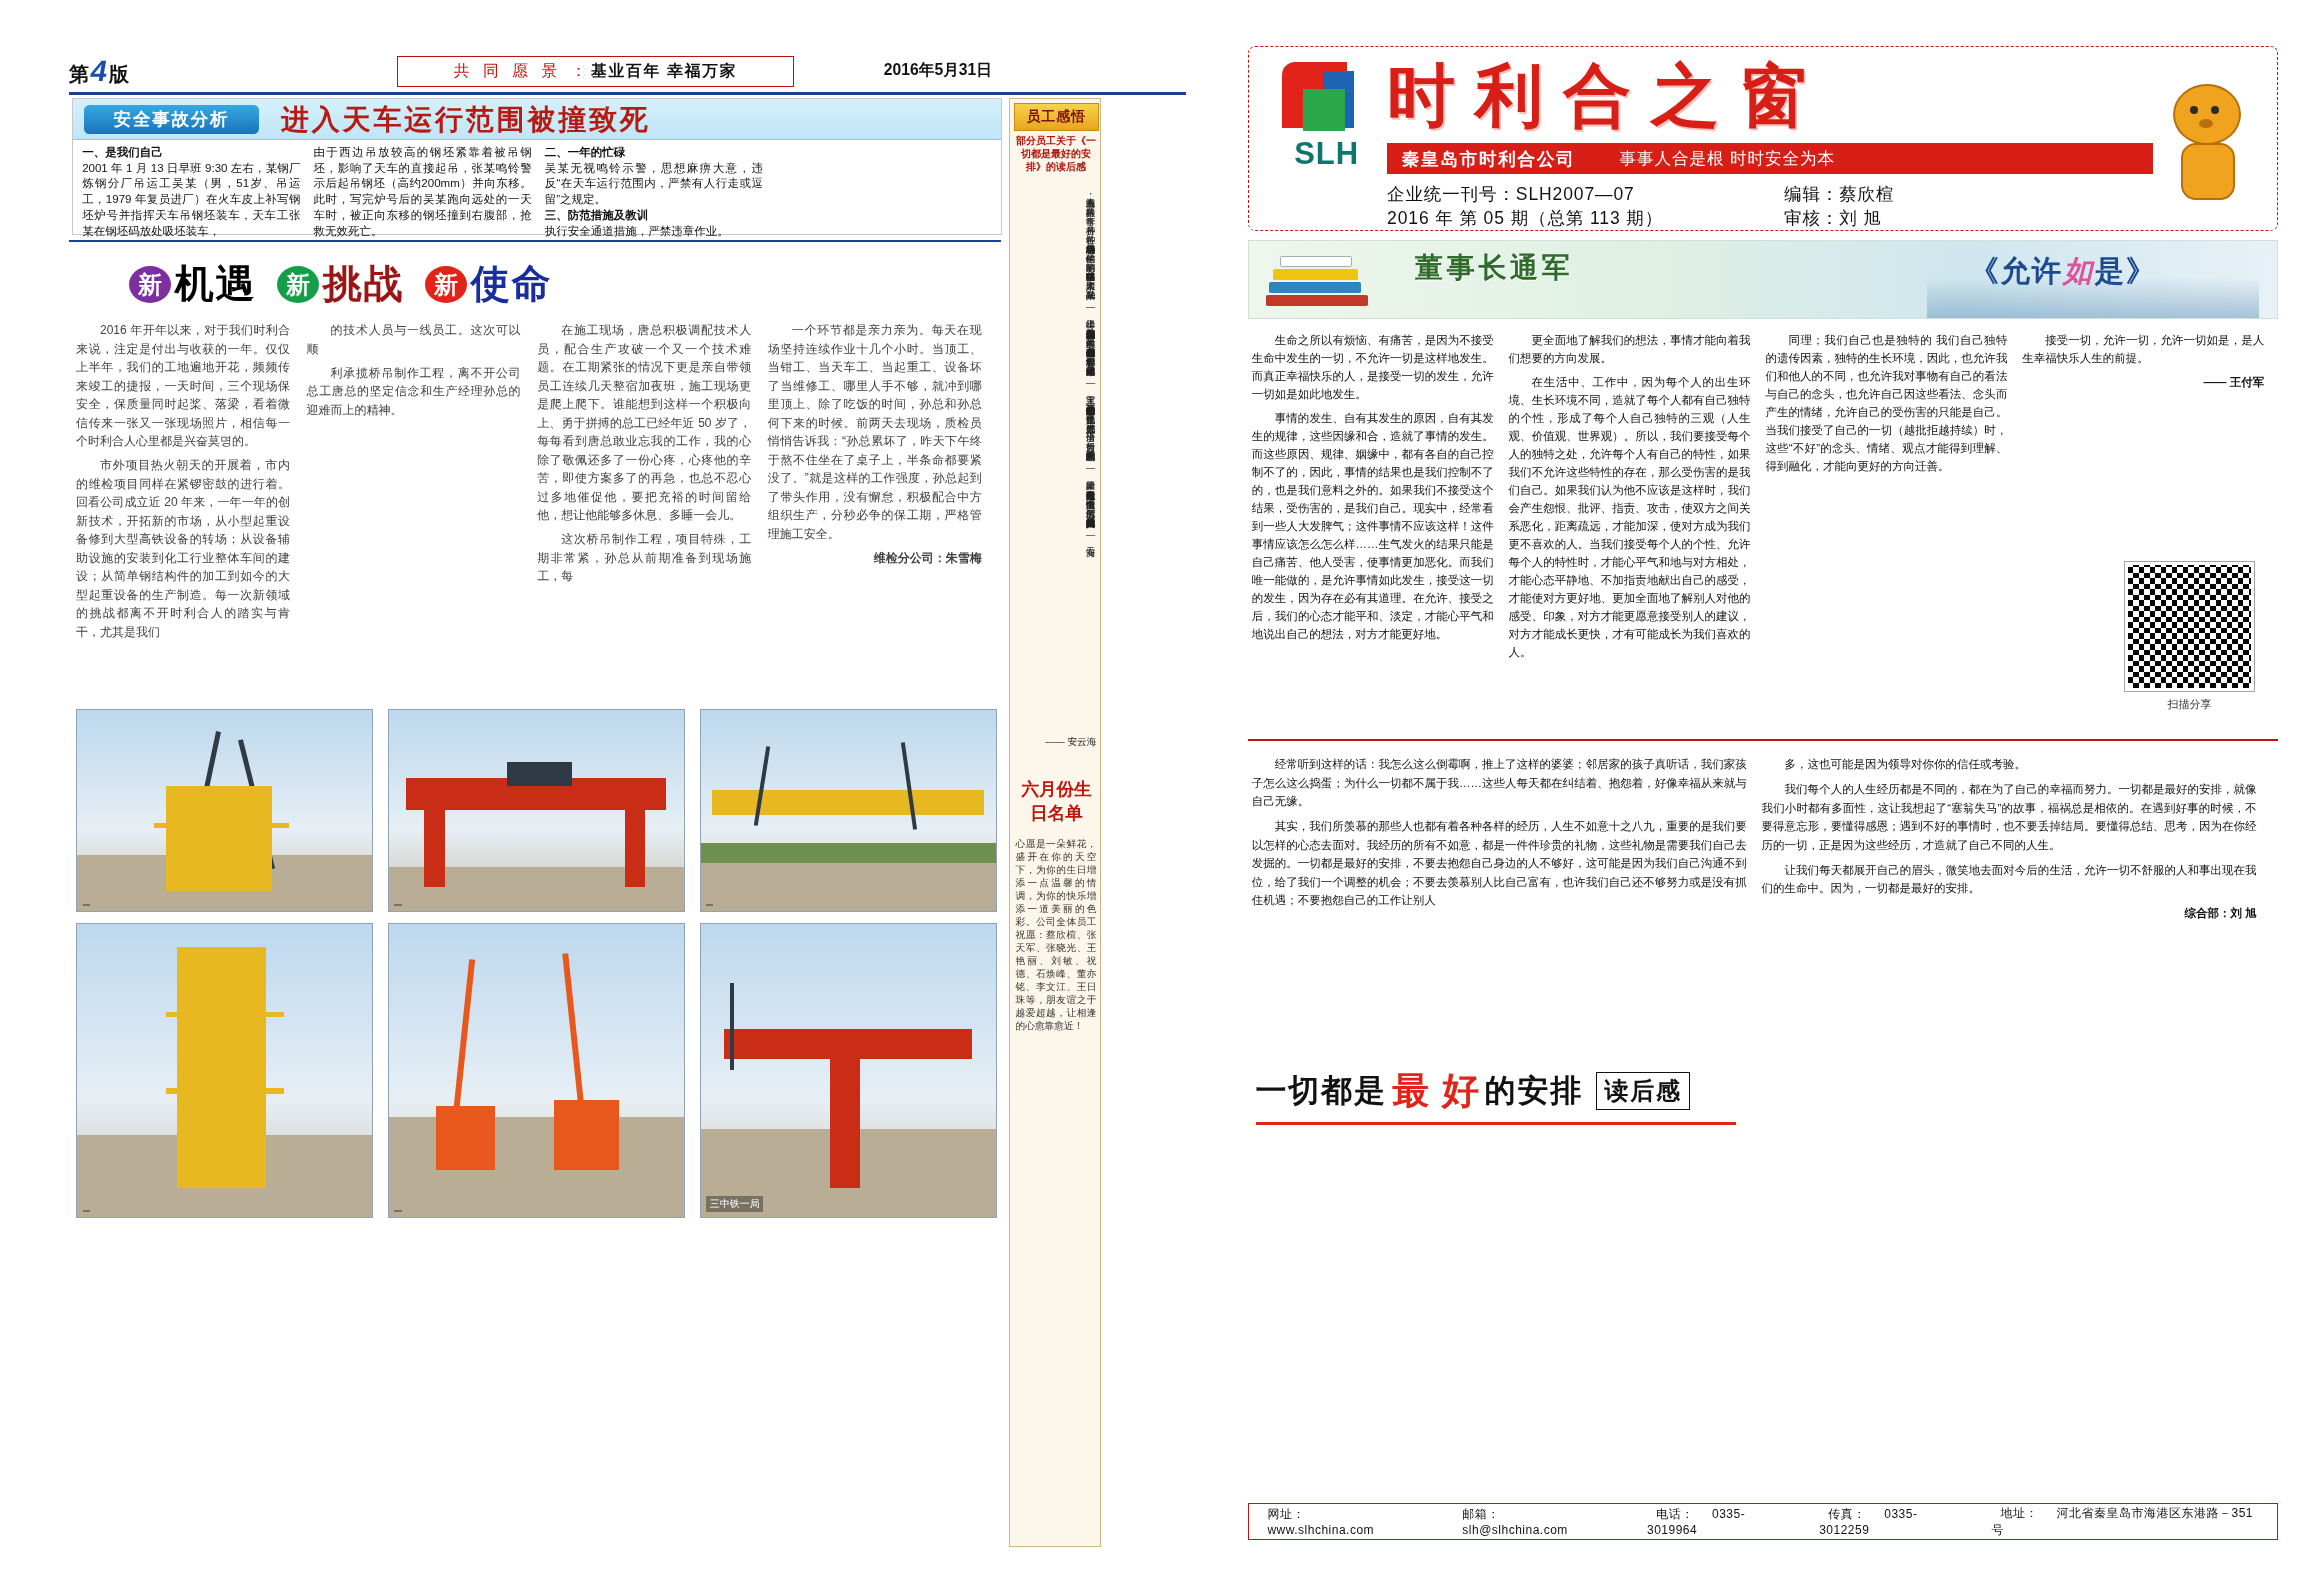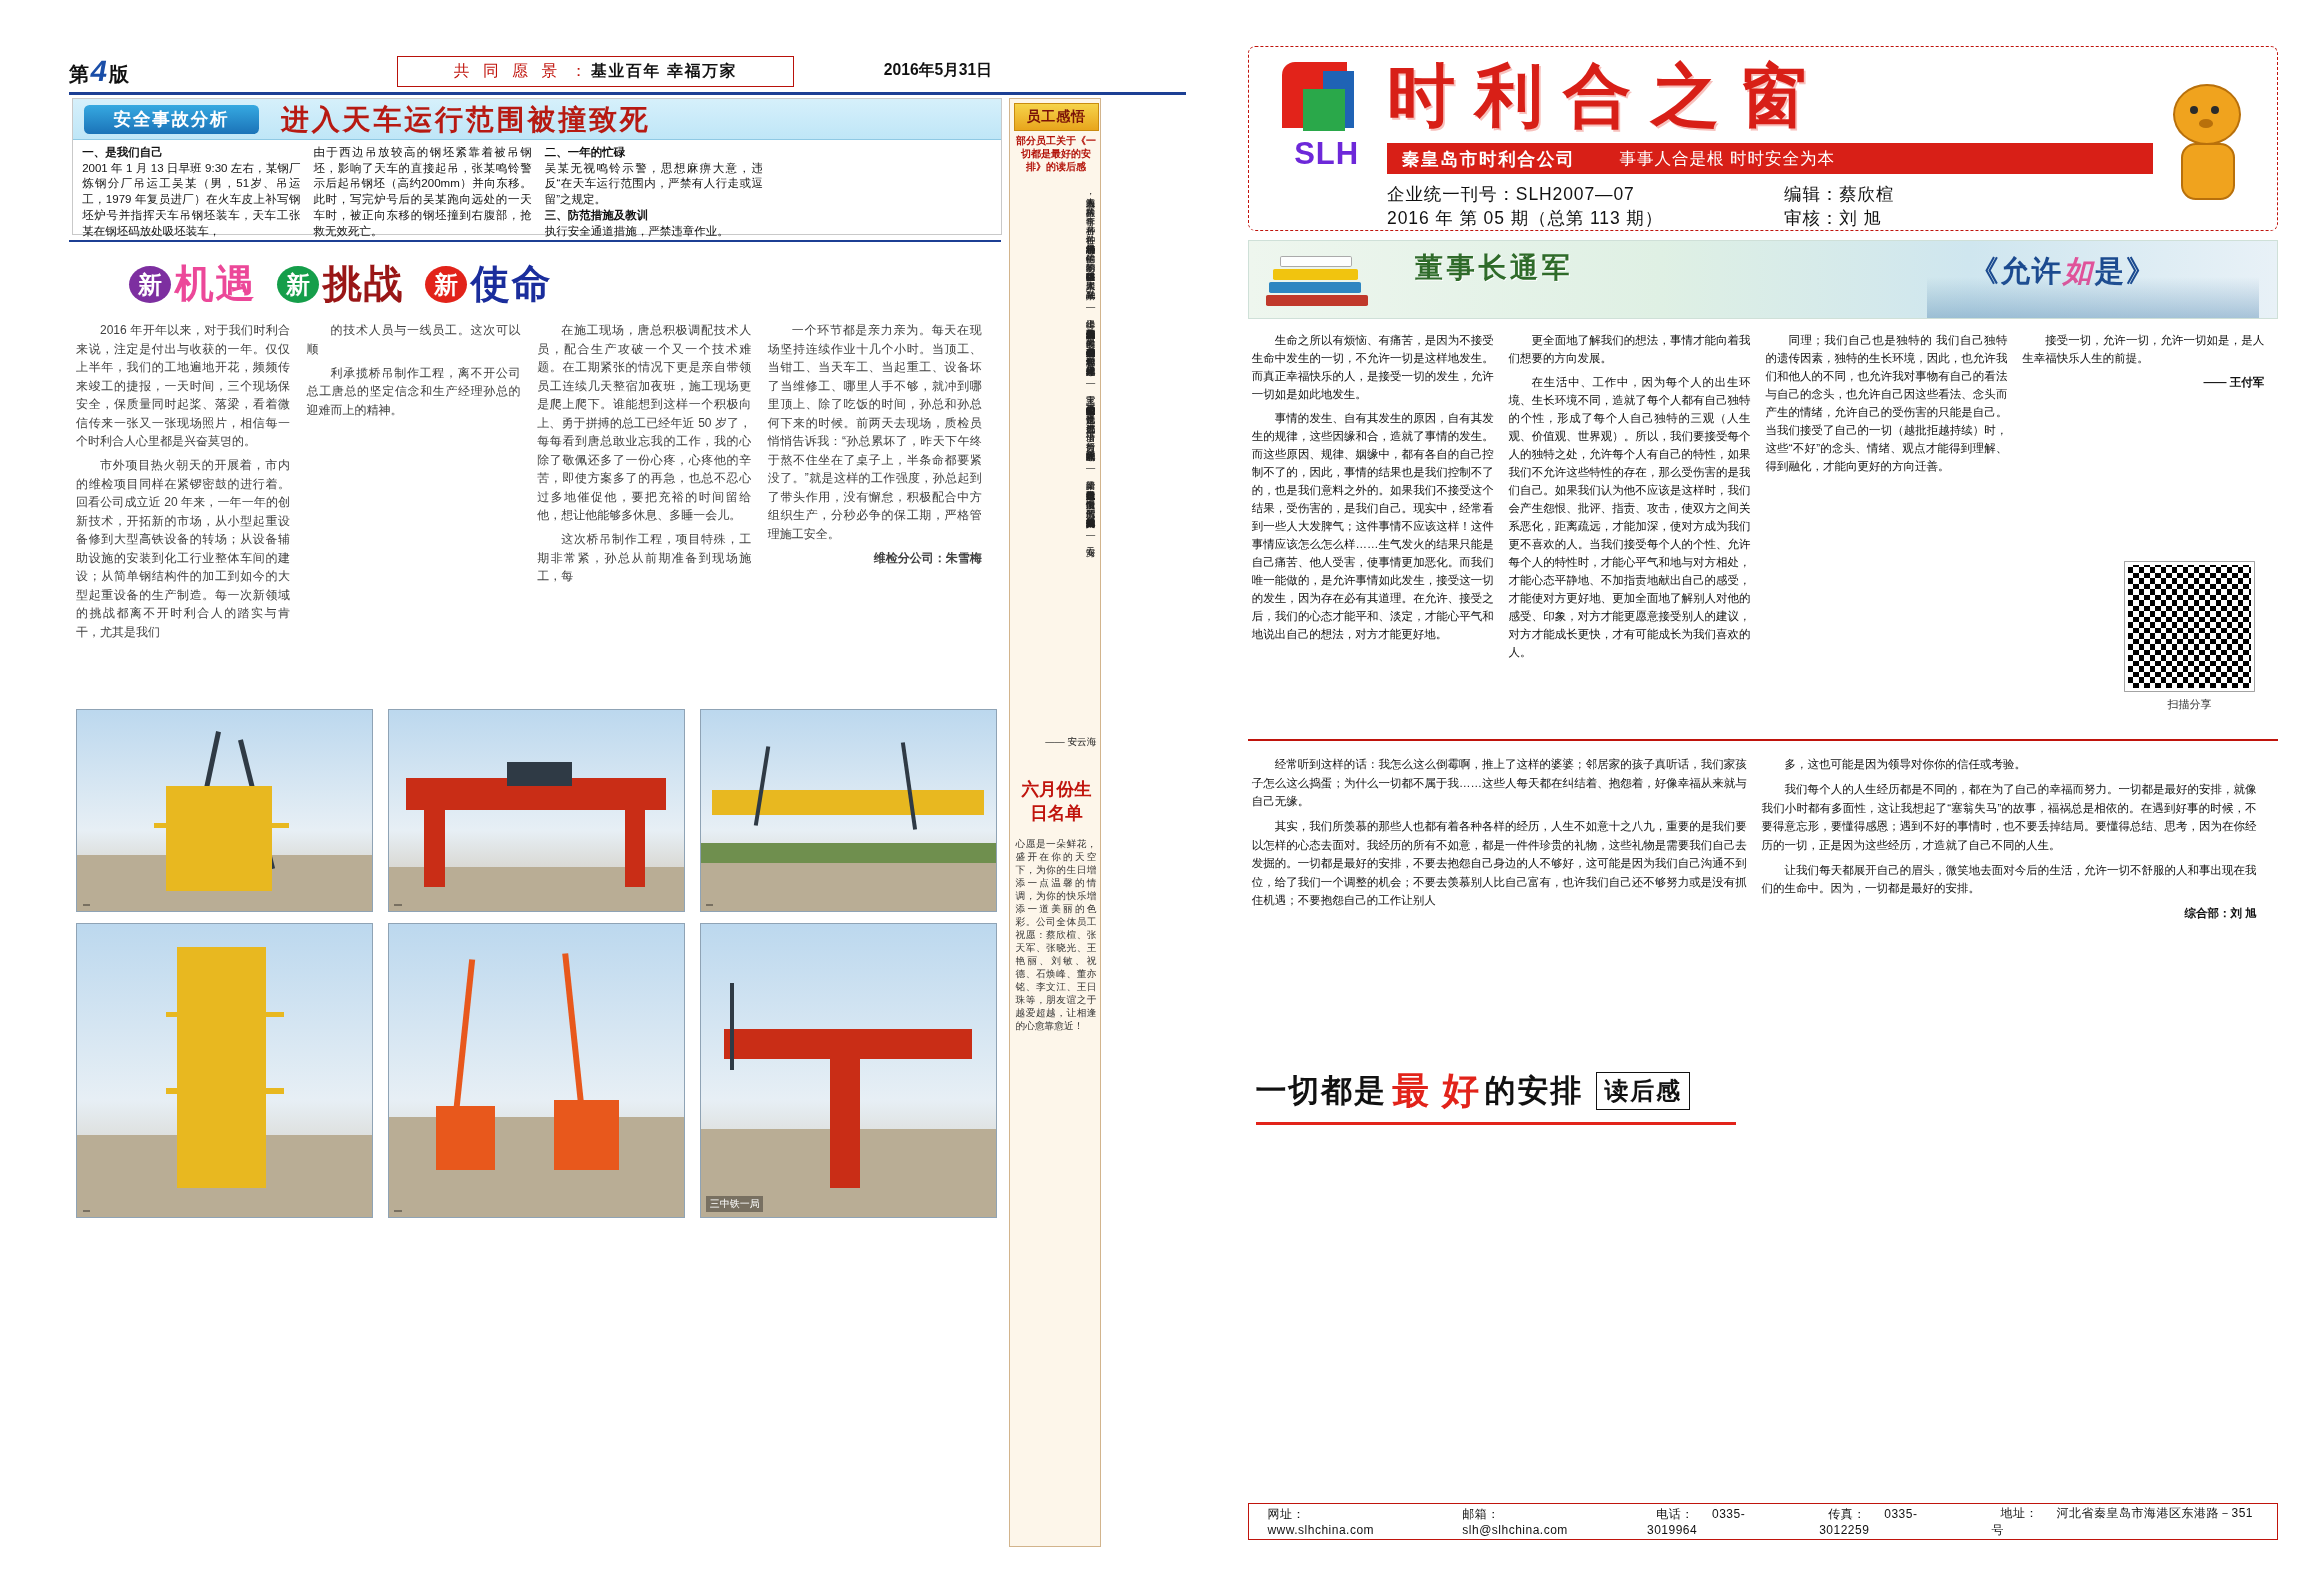--- a/index.html
+++ b/index.html
@@ -103,21 +103,21 @@
   }
   .nh-item { display:inline-block; position:relative; margin-right:16.6px; }
   .nh-circle {
     display:inline-block; width:42px; height:37px; border-radius:50%;
     background:#7d2fa0; color:#fff; font-size:24px; font-weight:bold;
     text-align:center; line-height:37px; vertical-align:middle;
   }
   .nh-circle.c2 { background:#159e4a; }
   .nh-circle.c3 { background:#e2231a; }
   .nh-word {
-    display:inline-block; font-size:39px; font-weight:bold; color:#ec4899;
+    display:inline-block; font-size:39px; font-weight:bold; color:#000000;
     letter-spacing:1.8px; vertical-align:middle; margin-left:3.7px;
   }
   .nh-word.w2 { color:#9a1616; }
   .nh-word.w3 { color:#1a2d9c; }
 
   .art-cols {
     position:absolute; left:39px; top:295px; width:923px; height:369px;
     display:flex; gap:16.6px;
   }
   .art-col { width:214px; font-size:12px; line-height:18.5px; color:#404040; text-align:justify; }
@@ -158,21 +158,21 @@
     background:#e2231a; border-radius:13px 0 13px 0;
   }
   .logo-g {
     position:absolute; left:37px; top:31px; width:42px; height:42px; background:#2aa84a;
   }
   .logo-b {
     position:absolute; left:57px; top:13px; width:31px; height:57px; background:#1f63b5;
   }
   .logo-text {
     position:absolute; left:5.5px; top:78px; width:111px; text-align:center;
-    font-size:31px; font-weight:bold; color:#6d28d9; letter-spacing:0.9px;
+    font-size:31px; font-weight:bold; color:#0f766e; letter-spacing:0.9px;
   }
   .mast-title-bar {
     position:absolute; left:138px; top:7.4px; width:766px; height:85px;
     display:flex; align-items:center;
   }
   .mast-title {
     font-size:68px; font-weight:bold; color:#d81f17; letter-spacing:20px;
     font-family:"DejaVu Serif", serif;
     text-shadow:1.8px 1.8px 0 #f7c1bd;
   }

